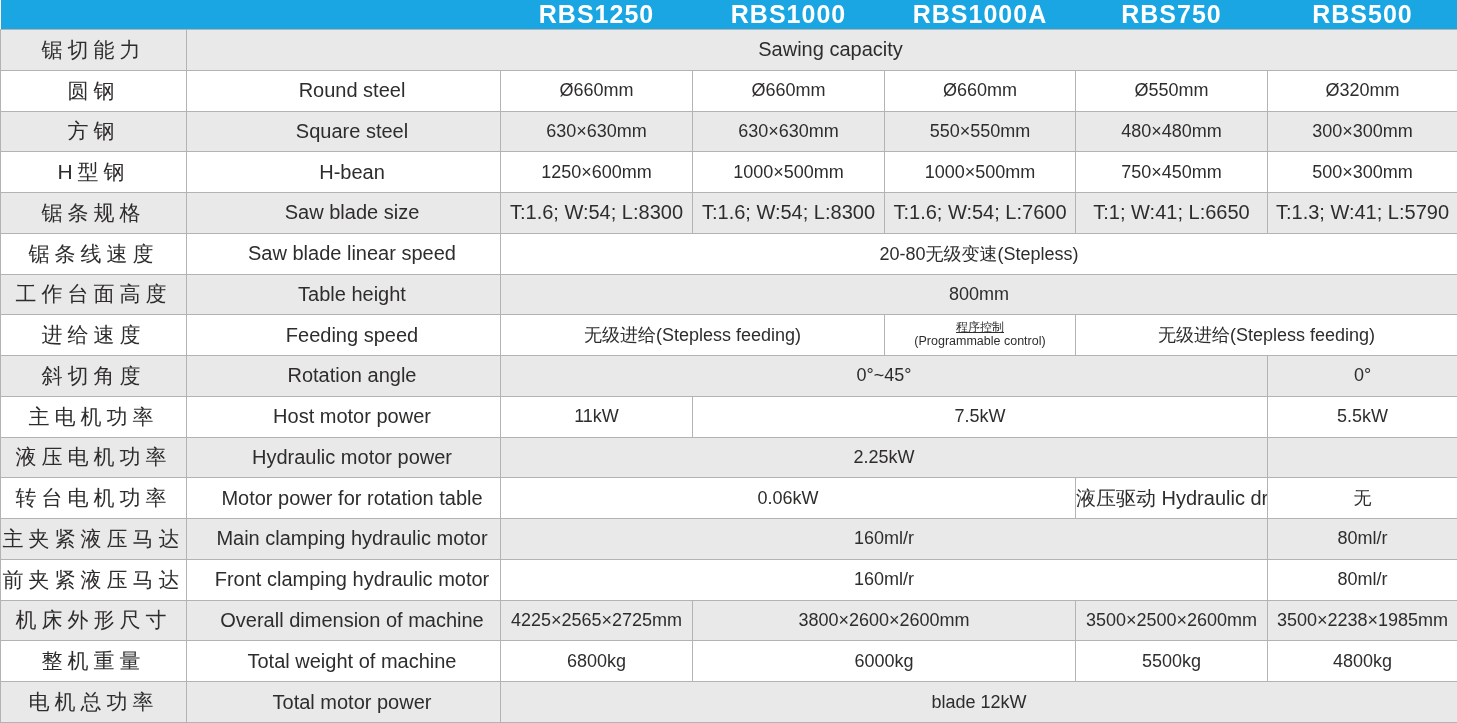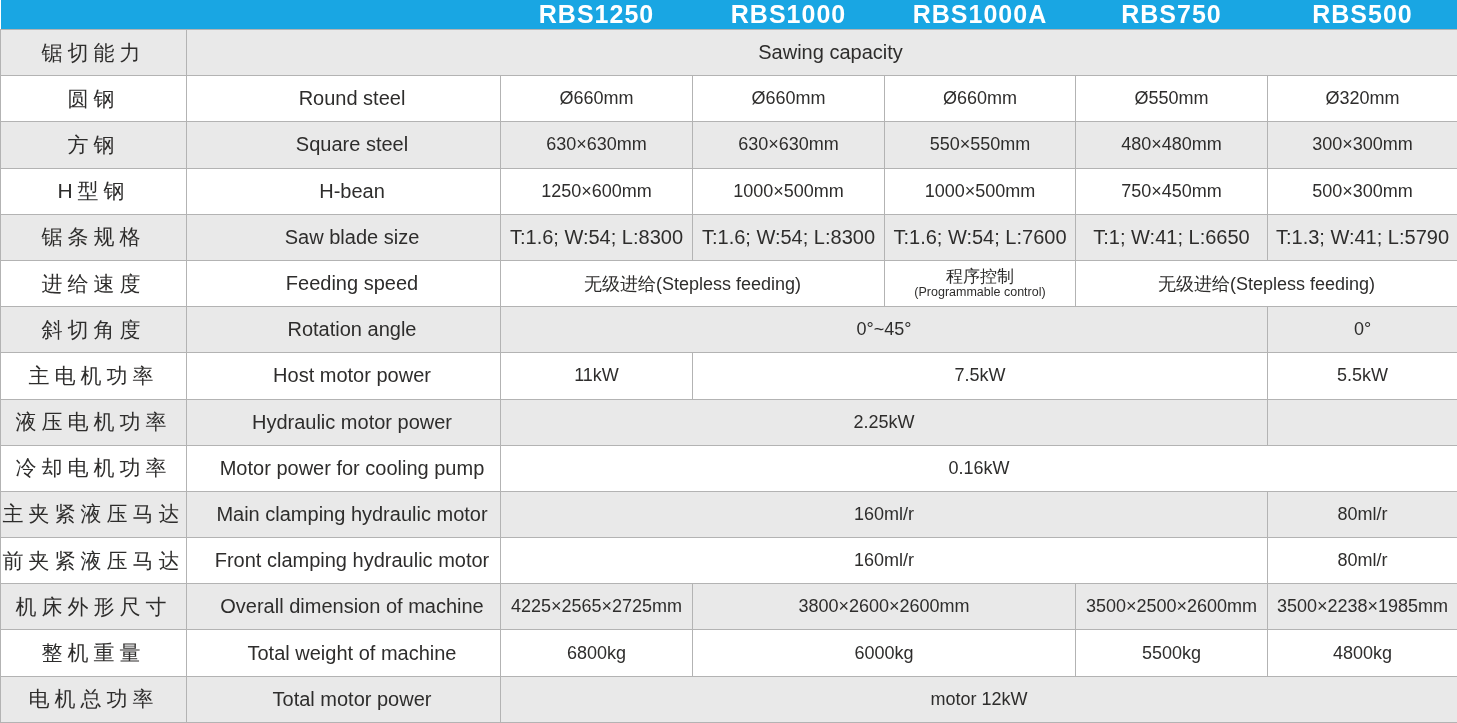--- a/index.html
+++ b/index.html
@@ -34,21 +34,21 @@
   td.zh{
     text-align:center;font-size:21px;letter-spacing:5px;
   }
   td.en{
     text-align:center;padding-left:17px;font-size:20px;
   }
   td.val{
     text-align:center;font-size:18px;
   }
   td.val.sm{font-size:20px;}
-  td.val .line1{font-size:17px;line-height:1.15;}
+  td.val .line1{font-size:12px;line-height:1.15;text-decoration:underline;}
   td.val .line2{font-size:12.5px;line-height:1.1;}
 </style>
 </head>
 <body>
 
 <table>
   <colgroup>
     <col style="width:186px">
     <col style="width:314px">
     <col style="width:192px">
@@ -102,20 +102,30 @@
       <tr>
         <td class="zh">锯条规格</td>
         <td class="en">Saw blade size</td>
         <td class="val sm">T:1.6; W:54; L:8300</td>
         <td class="val sm">T:1.6; W:54; L:8300</td>
         <td class="val sm">T:1.6; W:54; L:7600</td>
         <td class="val sm">T:1; W:41; L:6650</td>
         <td class="val sm">T:1.3; W:41; L:5790</td>
       </tr>
       <tr>
+        <td class="zh">锯条线速度</td>
+        <td class="en">Saw blade linear speed</td>
+        <td class="val" colspan="5">20-80无级变速(Stepless)</td>
+      </tr>
+      <tr>
+        <td class="zh">工作台面高度</td>
+        <td class="en">Table height</td>
+        <td class="val" colspan="5">800mm</td>
+      </tr>
+      <tr>
         <td class="zh">进给速度</td>
         <td class="en">Feeding speed</td>
         <td class="val" colspan="2">无级进给(Stepless feeding)</td>
         <td class="val" colspan="1">
           <div class="line1">程序控制</div>
           <div class="line2">(Programmable control)</div>
         </td>
         <td class="val" colspan="2">无级进给(Stepless feeding)</td>
       </tr>
       <tr>
@@ -131,23 +141,25 @@
         <td class="val" colspan="3">7.5kW</td>
         <td class="val">5.5kW</td>
       </tr>
       <tr>
         <td class="zh">液压电机功率</td>
         <td class="en">Hydraulic motor power</td>
         <td class="val" colspan="4">2.25kW</td>
         <td class="val"></td>
       </tr>
       <tr>
-        <td class="zh">冷却电机功率</td>
-        <td class="en">Motor power for cooling pump</td>
-        <td class="val" colspan="5">0.16kW</td>
+        <td class="zh">转台电机功率</td>
+        <td class="en">Motor power for rotation table</td>
+        <td class="val" colspan="3">0.06kW</td>
+        <td class="val sm">液压驱动 Hydraulic drive</td>
+        <td class="val">无</td>
       </tr>
       <tr>
         <td class="zh">主夹紧液压马达</td>
         <td class="en">Main clamping hydraulic motor</td>
         <td class="val" colspan="4">160ml/r</td>
         <td class="val">80ml/r</td>
       </tr>
       <tr>
         <td class="zh">前夹紧液压马达</td>
         <td class="en">Front clamping hydraulic motor</td>
@@ -166,16 +178,16 @@
         <td class="zh">整机重量</td>
         <td class="en">Total weight of machine</td>
         <td class="val">6800kg</td>
         <td class="val" colspan="2">6000kg</td>
         <td class="val">5500kg</td>
         <td class="val">4800kg</td>
       </tr>
       <tr>
         <td class="zh">电机总功率</td>
         <td class="en">Total motor power</td>
-        <td class="val" colspan="5">motor 12kW</td>
+        <td class="val" colspan="5">blade 12kW</td>
       </tr>
     </tbody>
 </table>
 
 </body></html>

